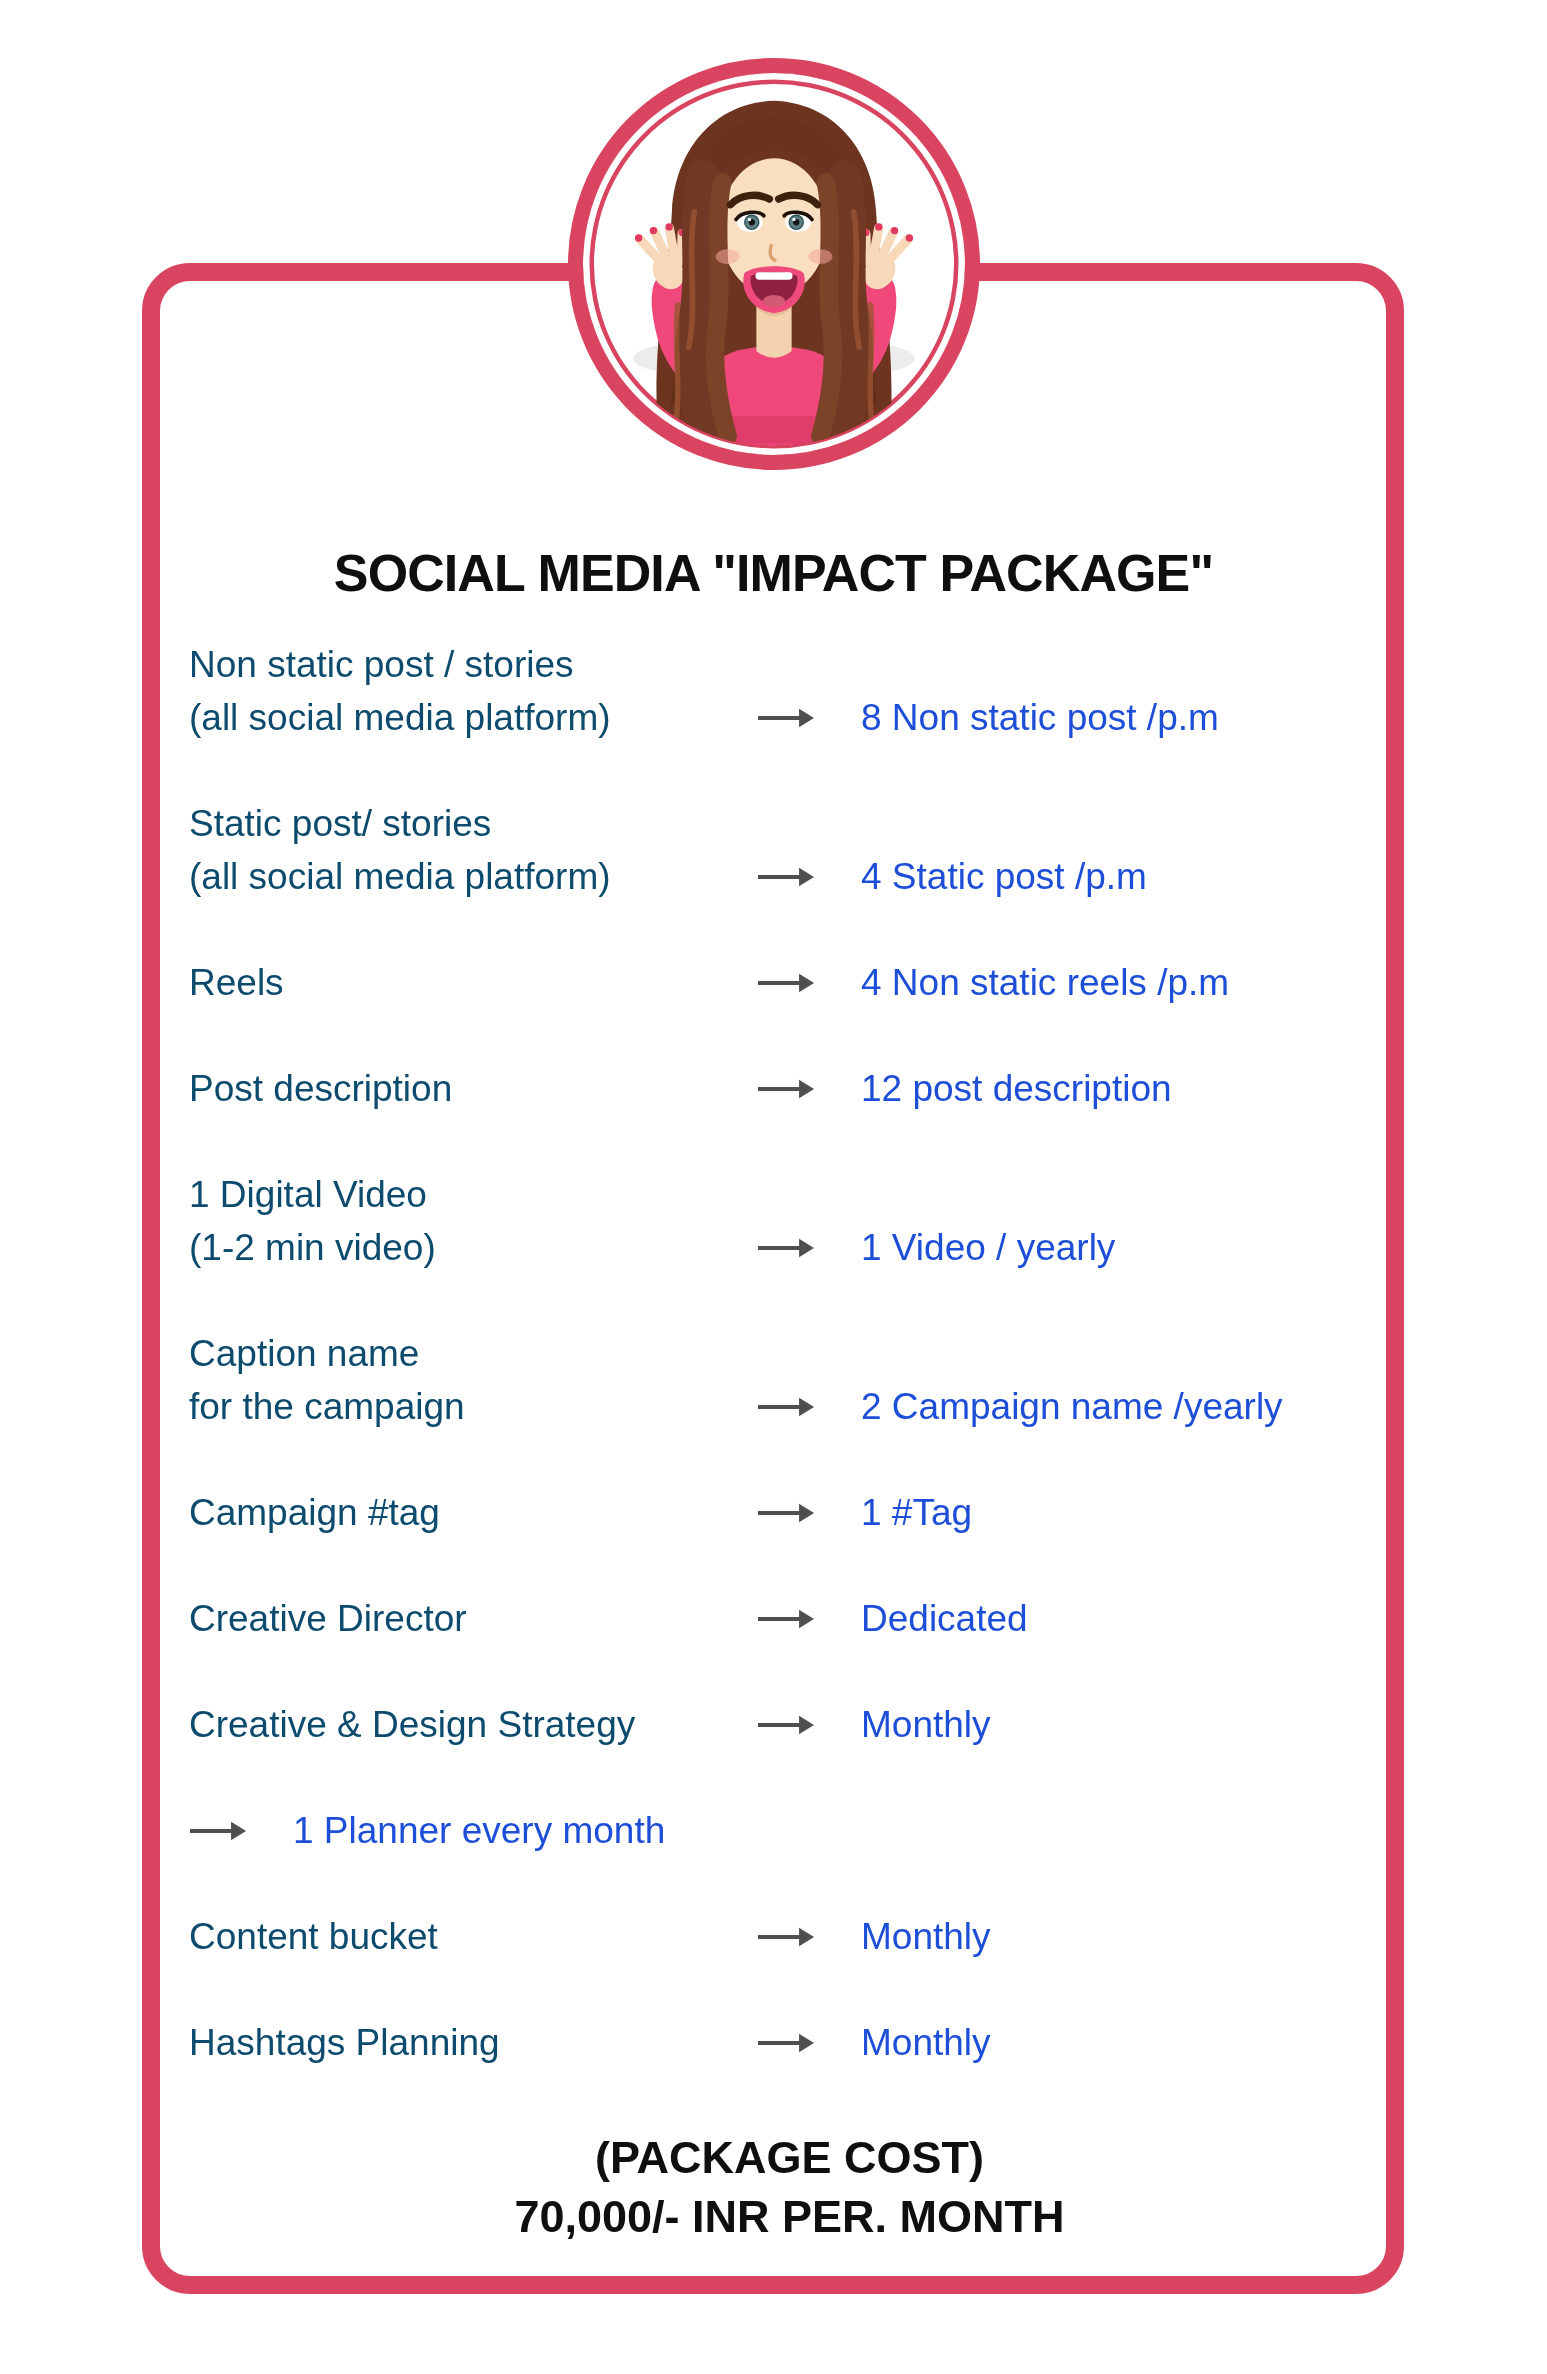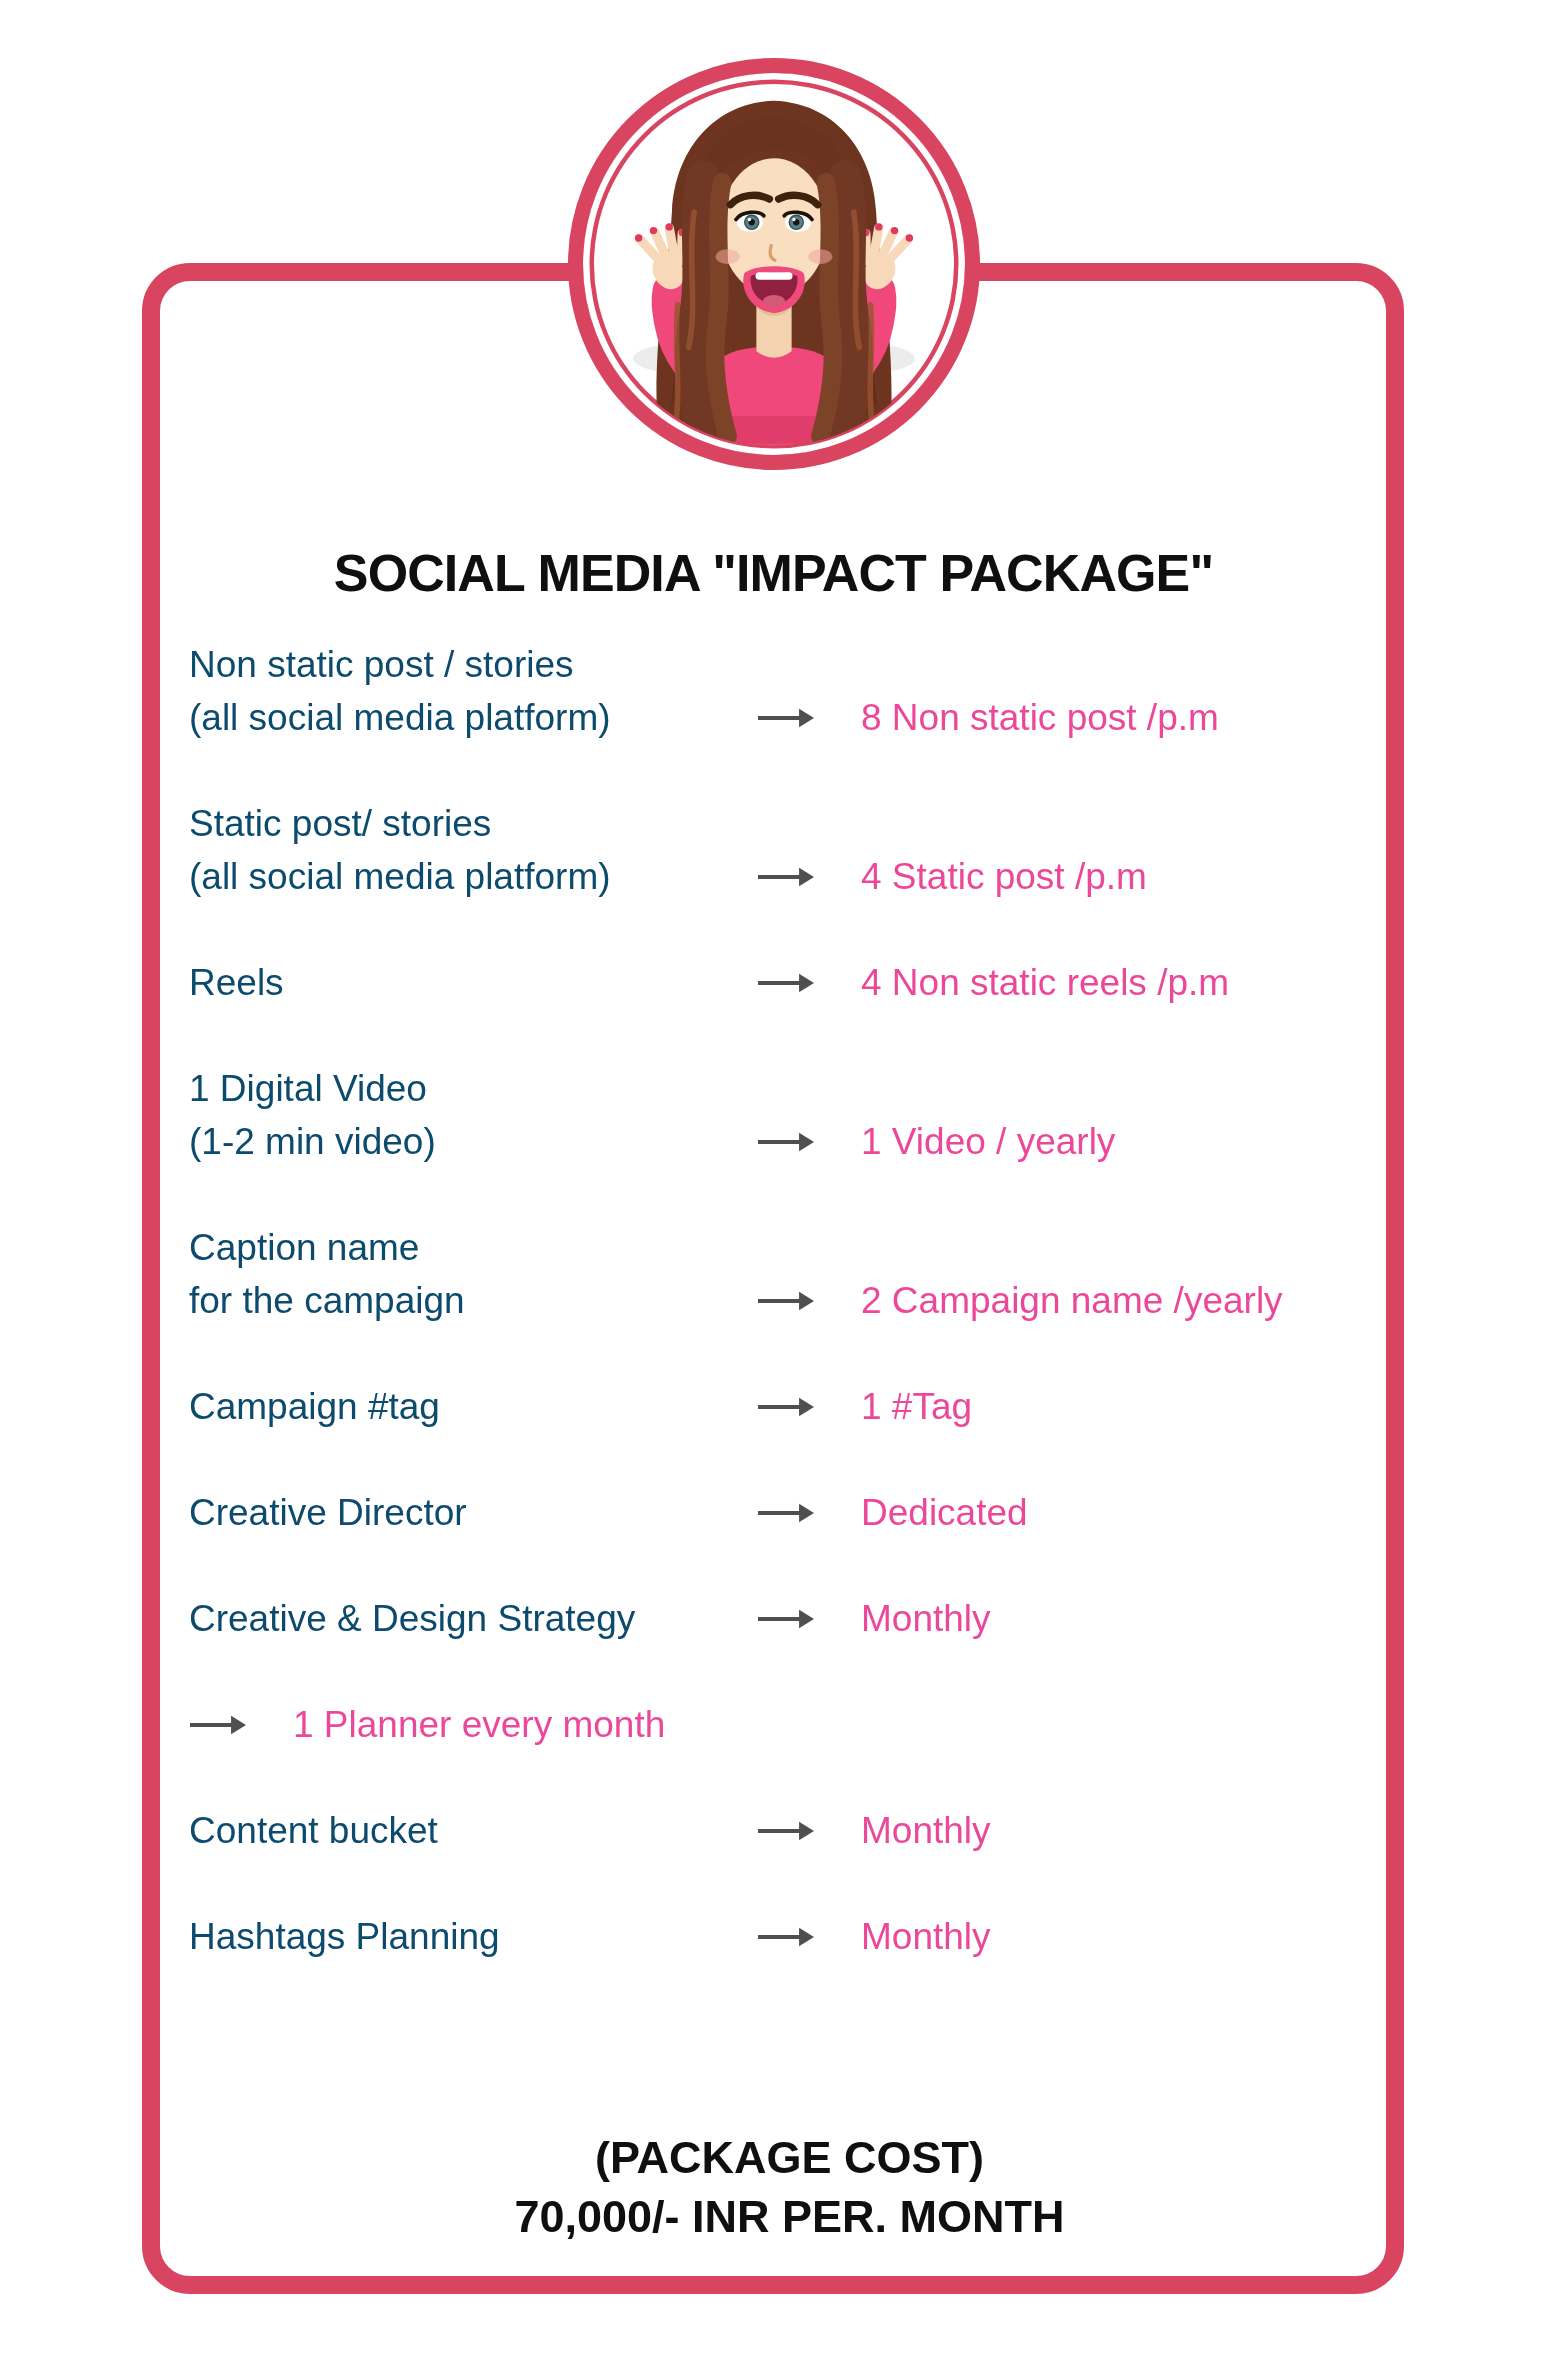--- a/index.html
+++ b/index.html
@@ -20,21 +20,21 @@
   .avatar svg{position:absolute;left:0;top:0;clip-path:circle(182px at 191px 191px);}
   .title{
     position:absolute;left:0;top:543px;width:100%;text-align:center;
     font-size:52px;font-weight:bold;letter-spacing:-0.9px;color:#0f0f0f;white-space:nowrap;
   }
   .rows{position:absolute;left:189px;top:638px;width:1197px;}
   .row{display:flex;align-items:flex-end;margin-bottom:53px;}
   .label{width:568px;font-size:37px;line-height:53px;color:#0c4a6e;}
   .label span{display:block;white-space:nowrap;}
   .arrow{flex:0 0 auto;margin-bottom:12px;}
-  .value{margin-left:46px;font-size:37px;line-height:53px;color:#ec4899;white-space:nowrap;}
+  .value{margin-left:46px;font-size:37px;line-height:53px;color:#1d4ed8;white-space:nowrap;}
   .footer{
     position:absolute;left:16px;top:2128px;width:100%;text-align:center;
     font-size:45px;font-weight:bold;line-height:59px;color:#0f0f0f;
   }
 </style>
 </head>
 <body>
 
 <div class="page">
 
@@ -172,20 +172,31 @@
         <span>Reels</span>
         <span></span>
       </div>
       <svg class="arrow" width="58" height="28" viewBox="0 0 62 30">
           <line x1="1" y1="15" x2="48" y2="15" stroke="#4f4f4f" stroke-width="4.2"></line>
           <path d="M45,5 L61,15 L45,25 Z" fill="#4f4f4f"></path>
         </svg>
       <div class="value">4 Non static reels /p.m</div>
     </div>
 
+    <div class="row">
+      <div class="label">
+        <span>Post description</span>
+        <span></span>
+      </div>
+      <svg class="arrow" width="58" height="28" viewBox="0 0 62 30">
+          <line x1="1" y1="15" x2="48" y2="15" stroke="#4f4f4f" stroke-width="4.2"></line>
+          <path d="M45,5 L61,15 L45,25 Z" fill="#4f4f4f"></path>
+        </svg>
+      <div class="value">12 post description</div>
+    </div>
 
     <div class="row">
       <div class="label">
         <span>1 Digital Video</span>
         <span>(1-2 min video)</span>
       </div>
       <svg class="arrow" width="58" height="28" viewBox="0 0 62 30">
           <line x1="1" y1="15" x2="48" y2="15" stroke="#4f4f4f" stroke-width="4.2"></line>
           <path d="M45,5 L61,15 L45,25 Z" fill="#4f4f4f"></path>
         </svg>

